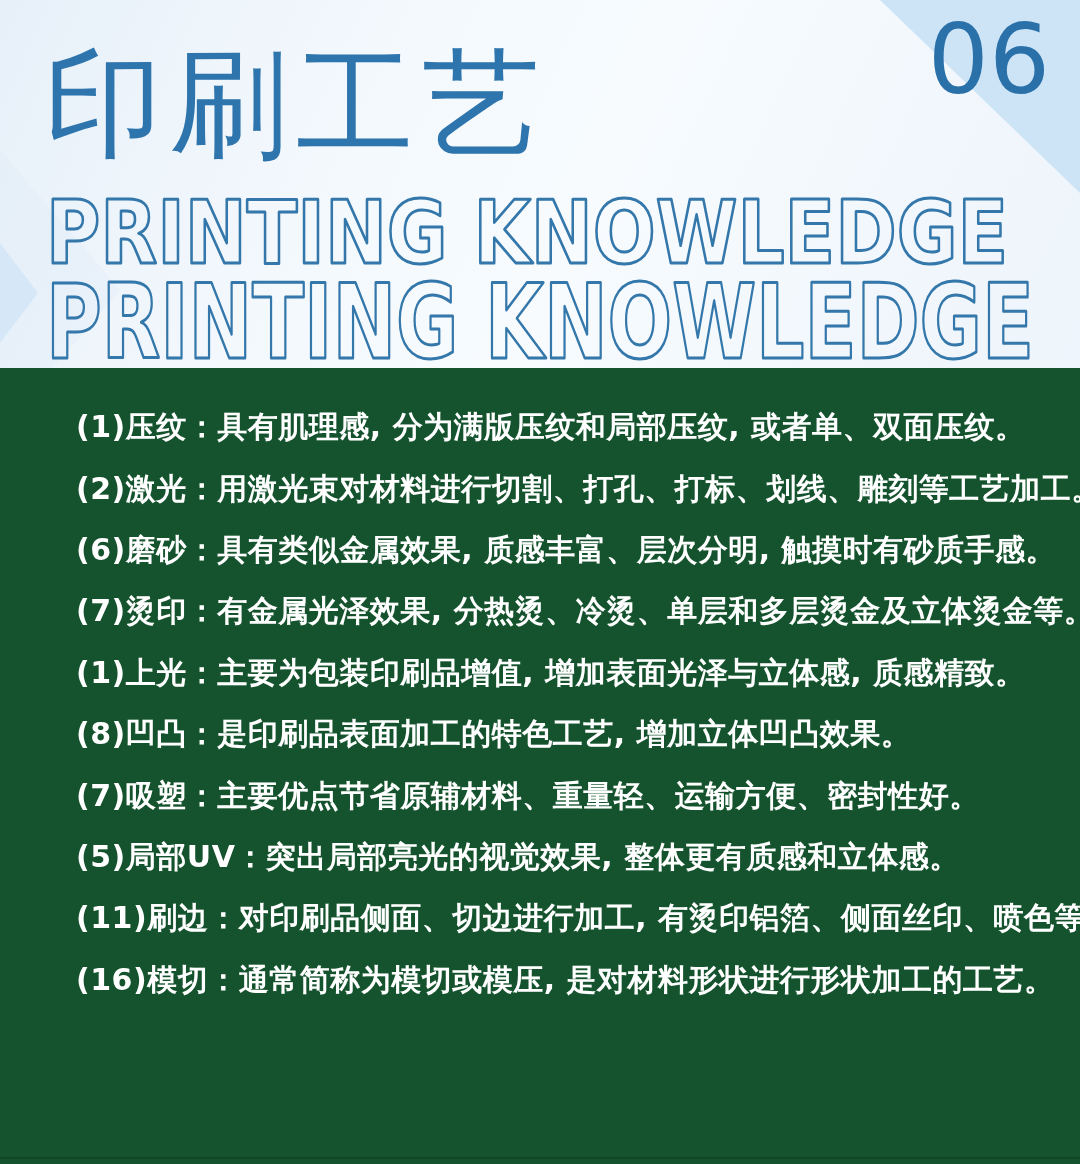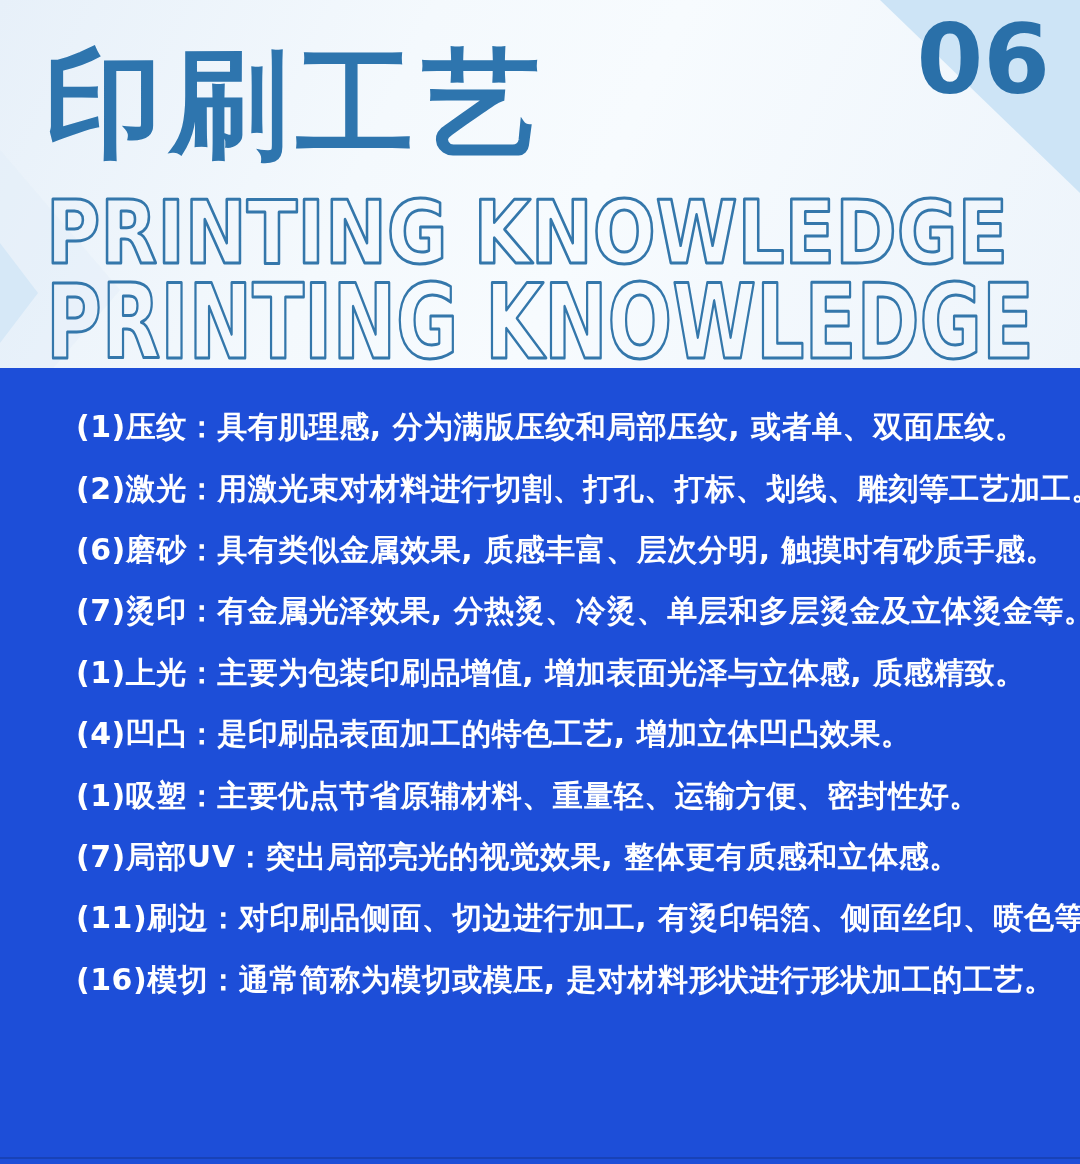--- a/index.html
+++ b/index.html
@@ -41,29 +41,29 @@
     left: 0; top: 150px;
     width: 120px; height: 280px;
     background: #e3eef9;
     clip-path: polygon(0 0, 100% 50%, 0 100%);
     opacity: .45;
   }
   .page-number {
     position: absolute;
     top: 10px; right: 30px;
     font-size: 96px;
-    font-weight: bold;
+    font-weight: normal;
     line-height: 1.05;
     color: #2a70a9;
   }
   .title-cn {
     position: absolute;
     left: 44px; top: 40px;
     font-size: 118px;
-    font-weight: bold;
+    font-weight: normal;
     line-height: 1.1;
     letter-spacing: 8px;
     color: #2e75ae;
     white-space: nowrap;
   }
   .subtitle-svg {
     position: absolute;
     left: 0; top: 170px;
     width: 1080px; height: 198px;
   }
@@ -73,21 +73,21 @@
     fill: none;
     stroke: #3477ab;
     stroke-width: 3;
     stroke-linejoin: round;
   }
   
   .panel {
     position: absolute;
     left: 0; top: 368px;
     width: 1080px; height: 796px;
-    background: #1d4ed8;
+    background: #14532d;
     padding-top: 29px;
   }
   .item {
     height: 61.4px;
     display: flex;
     align-items: center;
     padding-left: 76px;
     padding-right: 30px;
     font-size: 30px;
     font-weight: bold;
@@ -121,21 +121,21 @@
       <text x="46" y="188" font-size="104" textLength="988" lengthAdjust="spacingAndGlyphs">PRINTING KNOWLEDGE</text>
     </svg>
   </div>
 
   <div class="panel">
     <div class="item">(1)压纹：具有肌理感, 分为满版压纹和局部压纹, 或者单、双面压纹。</div>
     <div class="item">(2)激光：用激光束对材料进行切割、打孔、打标、划线、雕刻等工艺加工。</div>
     <div class="item">(6)磨砂：具有类似金属效果, 质感丰富、层次分明, 触摸时有砂质手感。</div>
     <div class="item">(7)烫印：有金属光泽效果, 分热烫、冷烫、单层和多层烫金及立体烫金等。</div>
     <div class="item">(1)上光：主要为包装印刷品增值, 增加表面光泽与立体感, 质感精致。</div>
-    <div class="item">(4)凹凸：是印刷品表面加工的特色工艺, 增加立体凹凸效果。</div>
-    <div class="item">(1)吸塑：主要优点节省原辅材料、重量轻、运输方便、密封性好。</div>
-    <div class="item">(7)局部UV：突出局部亮光的视觉效果, 整体更有质感和立体感。</div>
+    <div class="item">(8)凹凸：是印刷品表面加工的特色工艺, 增加立体凹凸效果。</div>
+    <div class="item">(7)吸塑：主要优点节省原辅材料、重量轻、运输方便、密封性好。</div>
+    <div class="item">(5)局部UV：突出局部亮光的视觉效果, 整体更有质感和立体感。</div>
     <div class="item">(11)刷边：对印刷品侧面、切边进行加工, 有烫印铝箔、侧面丝印、喷色等。</div>
     <div class="item">(16)模切：通常简称为模切或模压, 是对材料形状进行形状加工的工艺。</div>
     <div class="bottom-line"></div>
   </div>
 
 </div>
 
 </body></html>

